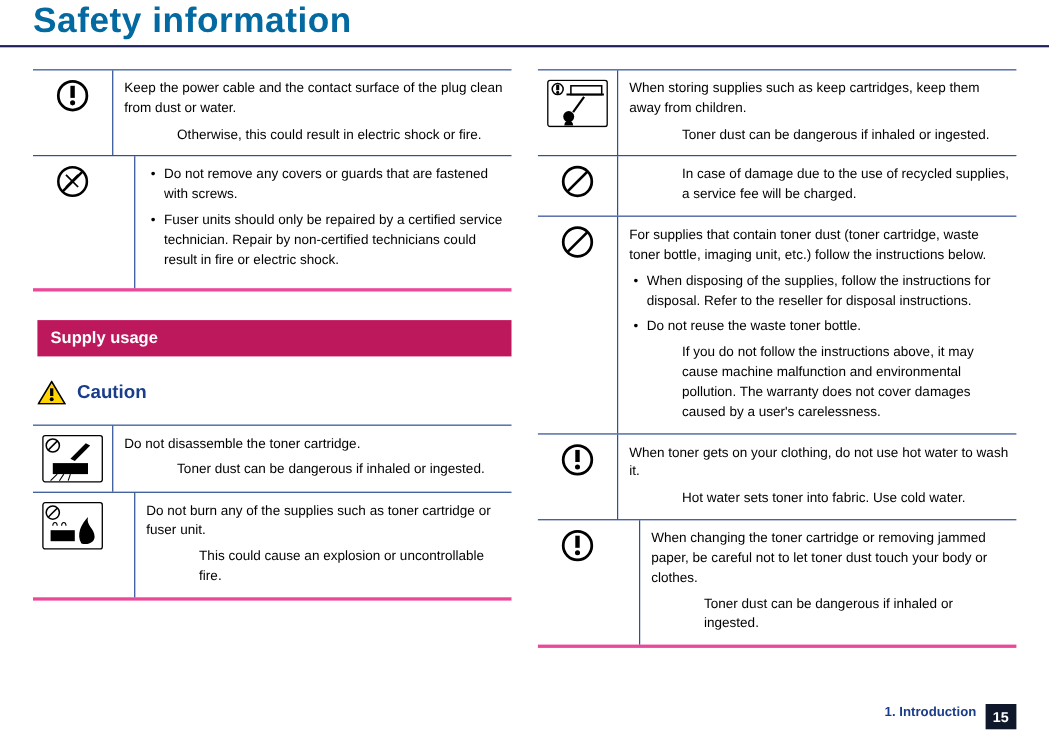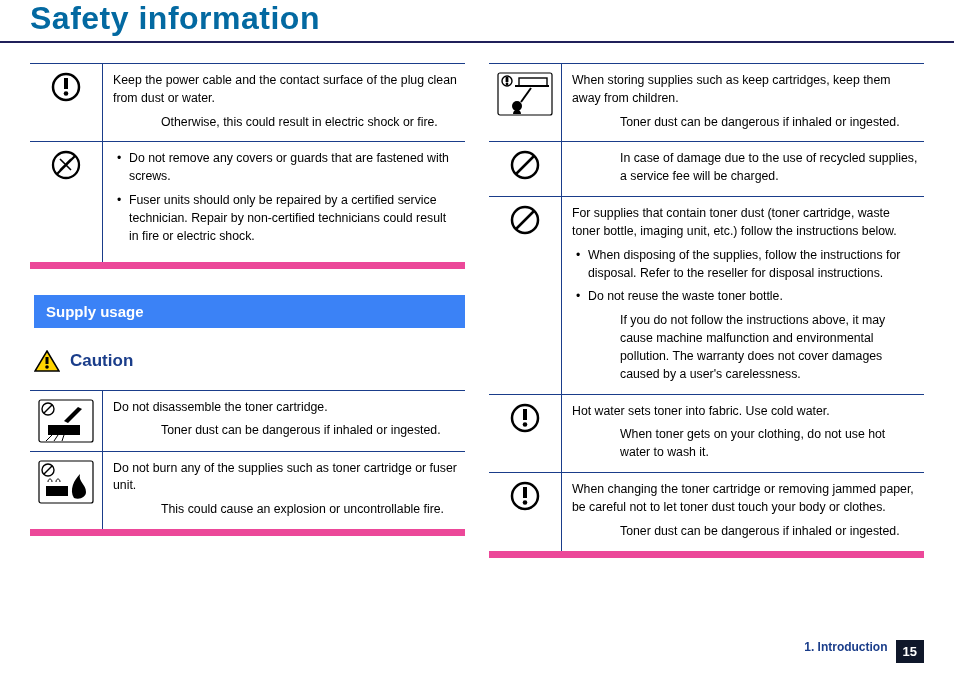--- a/index.html
+++ b/index.html
@@ -9,40 +9,40 @@
     color: #000;
     background: #fff;
     position: relative;
   }
   .title-wrap { padding: 0 30px 4px 30px; border-bottom: 2px solid #20205a; }
   .title { font-size: 32px; font-weight: 700; color: #0369a1; letter-spacing: .5px; }
   .columns { display: flex; gap: 24px; padding: 20px 30px 0 30px; }
   .col { flex: 1; min-width: 0; }
 
   .trow { display: flex; border-top: 1px solid #1a3d8a; }
-  .trow.last { border-bottom: 7px solid #ec4899; }
+  .trow.last { border-bottom: 3px solid #ec4899; gap: 20px; }
   .icell {
     width: 72px; flex: 0 0 72px;
     padding: 8px 2px;
     display: flex; justify-content: center; align-items: flex-start;
   }
   .tcell {
     border-left: 1px solid #1a3d8a;
     padding: 8px 6px 10px 10px;
     font-size: 12.3px; line-height: 1.45;
     flex: 1;
   }
   .tcell p { margin-bottom: 6px; }
   .tcell p:last-child { margin-bottom: 0; margin-left: 48px; }
   .tcell ul { list-style: none; padding-left: 0; }
   .tcell ul li { padding-left: 16px; position: relative; margin-bottom: 6px; }
   .tcell ul li::before { content: "•"; position: absolute; left: 4px; top: 0; }
 
   .section-bar {
-    background: #3b82f6; color: #fff;
+    background: #be185d; color: #fff;
     font-size: 15px; font-weight: 600;
     padding: 8px 12px; margin: 26px 0 0 4px;
   }
   .caution {
     display: flex; align-items: center; gap: 10px;
     margin: 22px 0 18px 4px;
   }
   .caution-text { color: #1a3d8a; font-weight: 700; font-size: 17px; }
 
   .warn-tri {
@@ -220,22 +220,22 @@
       </div>
     </div>
 
     <div class="trow">
       <div class="icell">
         <svg class="circle-icon" viewBox="0 0 30 30">
             <use href="#svg-exclaim-circle"></use>
           </svg>
       </div>
       <div class="tcell">
+        <p>When toner gets on your clothing, do not use hot water to wash it.</p>
         <p>Hot water sets toner into fabric. Use cold water.</p>
-        <p>When toner gets on your clothing, do not use hot water to wash it.</p>
       </div>
     </div>
 
     <div class="trow last">
       <div class="icell">
         <svg class="circle-icon" viewBox="0 0 30 30">
             <use href="#svg-exclaim-circle"></use>
           </svg>
       </div>
       <div class="tcell">

